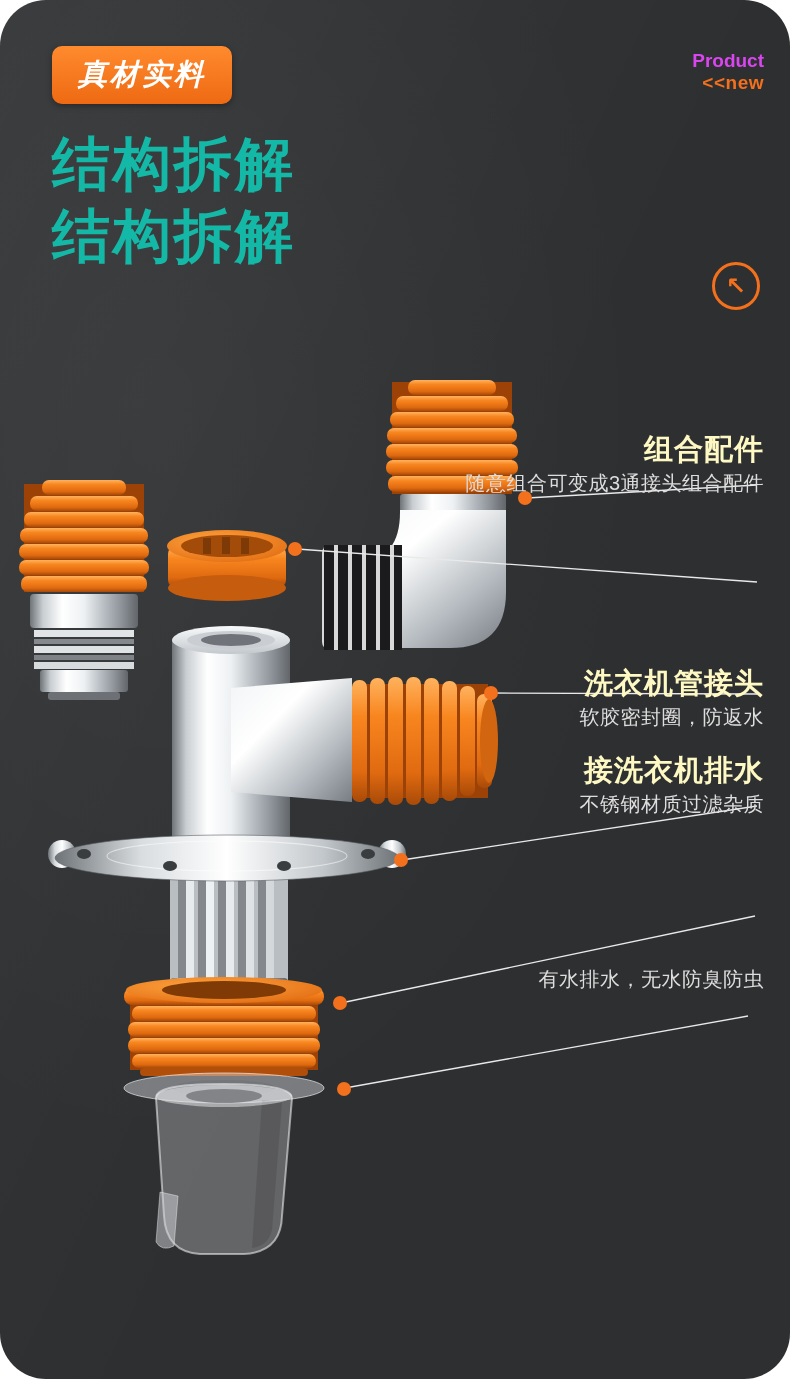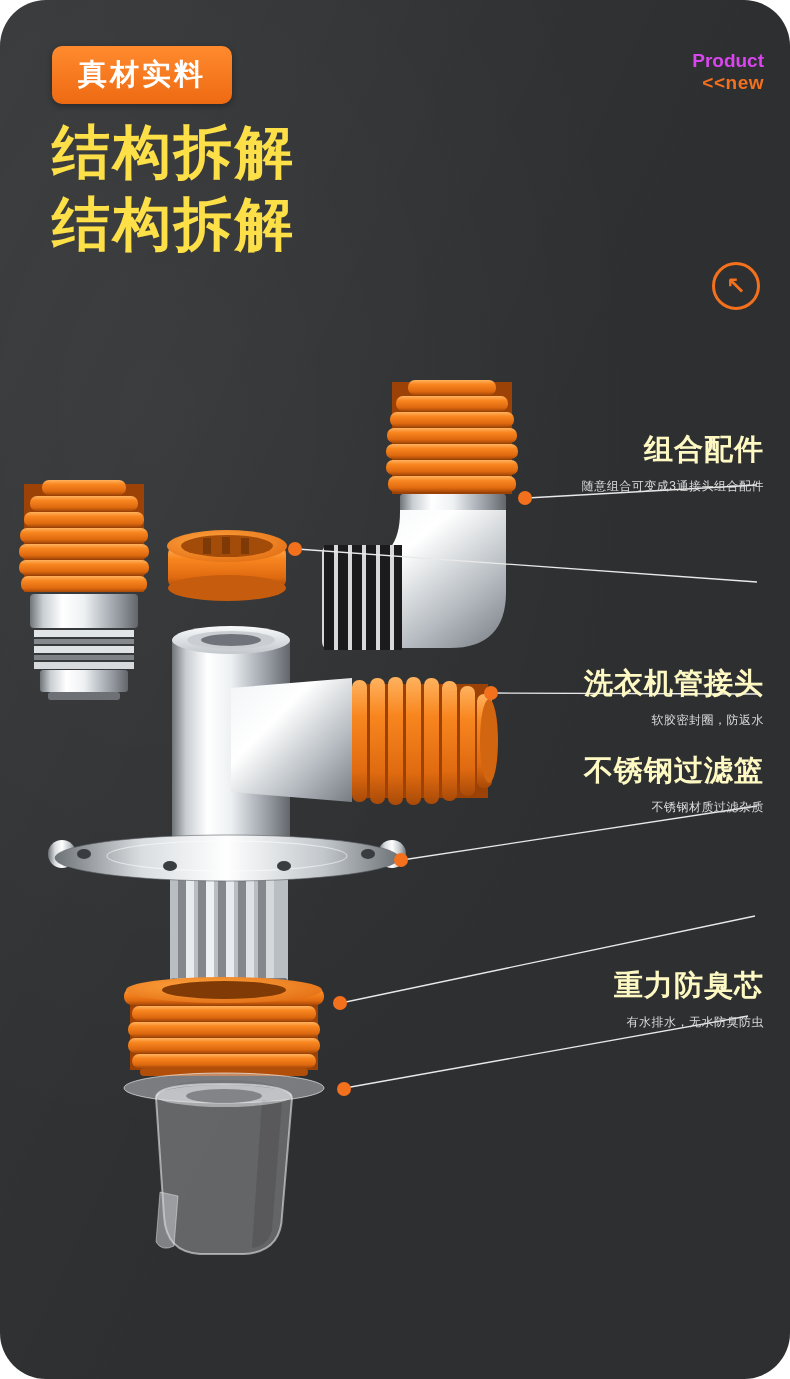--- a/index.html
+++ b/index.html
@@ -15,38 +15,38 @@
     content:"";position:absolute;inset:0;pointer-events:none;
     background:
       linear-gradient(115deg, rgba(255,255,255,0.05) 0%, rgba(255,255,255,0.015) 35%, rgba(255,255,255,0) 55%),
       radial-gradient(ellipse at 20% 30%, rgba(255,255,255,0.04), rgba(255,255,255,0) 55%);
   }
   .scene{position:absolute;left:0;top:0;width:790px;height:1379px;}
   .badge{
     position:absolute;left:52px;top:46px;
     background:linear-gradient(180deg,#ff8a2e,#ee6a12);
     color:#fff;font-weight:bold;font-size:29px;letter-spacing:3px;
-    padding:9px 26px;border-radius:10px;box-shadow:0 2px 6px rgba(0,0,0,0.35);
+    padding:9px 26px;border-radius:10px;box-shadow:0 2px 6px rgba(0,0,0,0.35);font-style:italic;
   }
   .brand{position:absolute;right:26px;top:50px;text-align:right;line-height:1.15;}
   .brand-line1{color:#d946ef;font-weight:bold;font-size:19px;}
   .brand-line2{color:#f3701d;font-weight:bold;font-size:19px;letter-spacing:0.5px;}
   .title{
-    position:absolute;left:52px;top:116px;margin:0;color:#fde047;
+    position:absolute;left:52px;top:128px;margin:0;color:#14b8a6;
     font-size:58px;font-weight:bold;line-height:1.24;letter-spacing:3px;
   }
   .arrow-badge{
     position:absolute;right:30px;top:262px;width:42px;height:42px;
     border:3px solid #f3701d;border-radius:50%;
     display:flex;align-items:center;justify-content:center;
     color:#f3701d;font-size:24px;font-weight:bold;line-height:1;
   }
   .callout{position:absolute;right:26px;text-align:right;}
   .callout-title{color:#fef9c3;font-size:29px;font-weight:bold;letter-spacing:1px;}
-  .callout-desc{color:#dddddd;font-size:12px;margin-top:8px;letter-spacing:0.5px;}
+  .callout-desc{color:#dddddd;font-size:20px;margin-top:0;letter-spacing:0.5px;}
   .c1{top:430px;} .c2{top:526px;} .c3{top:664px;} .c4{top:751px;} .c5{top:866px;} .c6{top:966px;}
 </style>
 </head>
 <body>
 
 <div class="card">
 
   <svg class="scene" viewBox="0 0 790 1379">
     <defs>
       <linearGradient id="orV" x1="0" y1="0" x2="0" y2="1">
@@ -242,21 +242,20 @@
 
   <div class="callout c1">
     <div class="callout-title">组合配件</div>
     <div class="callout-desc">随意组合可变成3通接头组合配件</div>
   </div>
   <div class="callout c3">
     <div class="callout-title">洗衣机管接头</div>
     <div class="callout-desc">软胶密封圈，防返水</div>
   </div>
   <div class="callout c4">
-    <div class="callout-title">不锈钢过滤篮</div>
+    <div class="callout-title">接洗衣机排水</div>
     <div class="callout-desc">不锈钢材质过滤杂质</div>
   </div>
   <div class="callout c6">
-    <div class="callout-title">重力防臭芯</div>
     <div class="callout-desc">有水排水，无水防臭防虫</div>
   </div>
 
 </div>
 
 </body></html>

